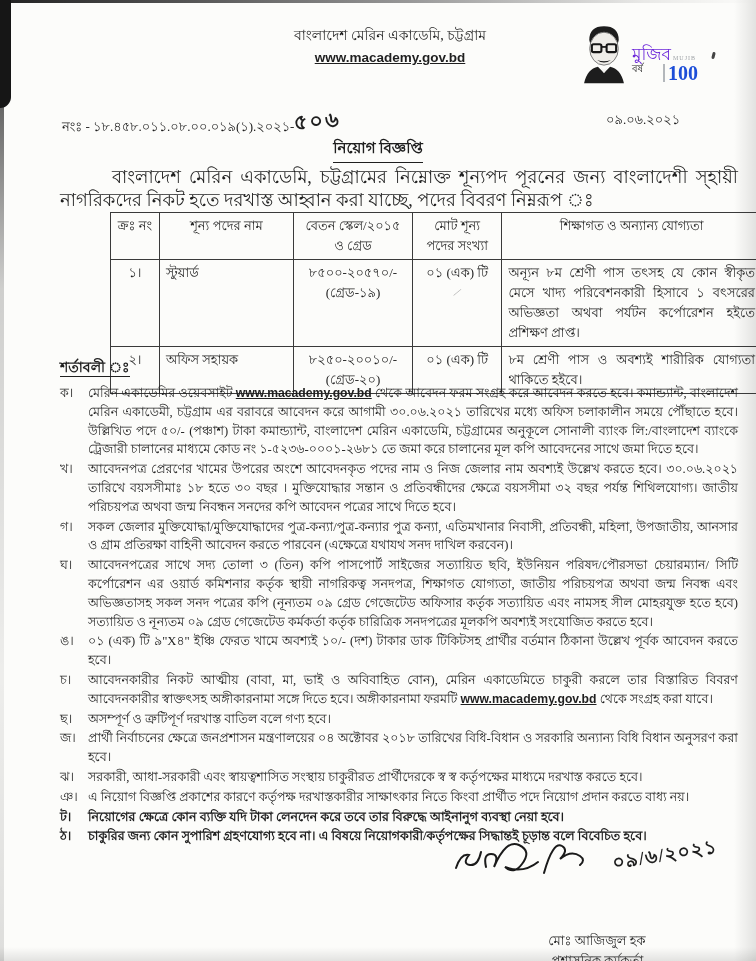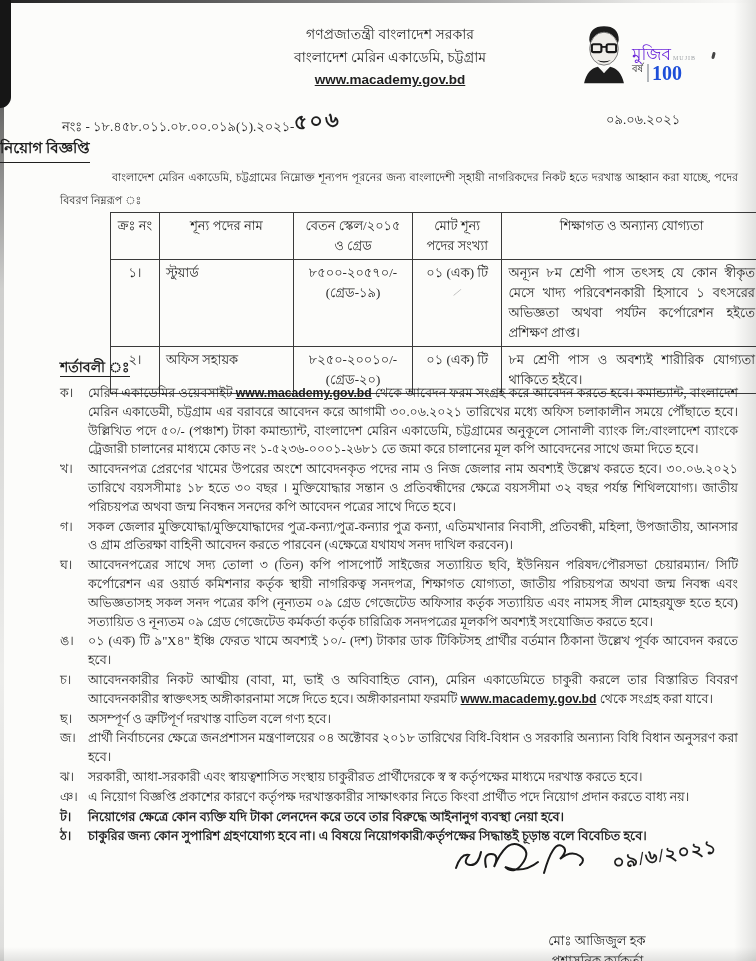--- a/index.html
+++ b/index.html
@@ -29,36 +29,36 @@
   .header{position:absolute;top:24px;left:120px;width:540px;text-align:center;line-height:22px;font-size:14px;}
   .header .org{margin-top:1px;}
   .header .site{font-weight:bold;text-decoration:underline;font-family:"Liberation Sans","DejaVu Sans",sans-serif;font-size:13.5px;}
 
   
   .logo{position:absolute;left:578px;top:22px;display:flex;align-items:flex-end;gap:2px;}
   .logo-text{display:flex;flex-direction:column;line-height:1;padding-bottom:6px;}
   .logo-text .r1{display:flex;align-items:flex-end;gap:2px;}
   .logo-text .mujib{font-weight:normal;font-size:17px;color:#6d28d9;}
   .logo-text .latin{font-size:6px;color:#9fa3a7;letter-spacing:1px;padding-bottom:2px;}
-  .logo-text .r2{display:flex;align-items:flex-start;gap:4px;margin-top:1px;}
+  .logo-text .r2{display:flex;align-items:flex-start;gap:20px;margin-top:1px;}
   .logo-text .borsho{font-size:10px;color:#1b1b1b;}
   .logo-text .num{font-size:20px;font-weight:bold;color:#1d4ed8;border-left:2px solid #b3b7bb;padding-left:3px;line-height:0.9;}
 
   
   .ref{position:absolute;left:62px;top:108px;font-size:13px;}
   .hand{font-family:"Liberation Serif",serif;font-weight:bold;}
   .ref .hand-no{display:inline-block;font-size:21px;letter-spacing:2px;transform:rotate(-4deg) translateY(-3px);}
   .doc-date{position:absolute;left:606px;top:110px;font-size:13px;}
 
   
-  .title-wrap{position:absolute;top:136px;left:0;width:100%;text-align:left;}
+  .title-wrap{position:absolute;top:136px;left:0;width:100%;text-align:center;}
   .title{display:inline-block;font-weight:bold;font-size:15px;border-bottom:1.5px solid #1f1f1f;padding-bottom:1px;}
 
   
-  .intro{position:absolute;top:166px;left:60px;width:678px;font-size:11px;line-height:23px;text-align:justify;text-indent:52px;}
+  .intro{position:absolute;top:166px;left:60px;width:678px;font-size:18px;line-height:23px;text-align:justify;text-indent:52px;}
 
   
   table.vac{position:absolute;top:212px;left:110px;width:652px;border-collapse:collapse;font-size:13px;}
   table.vac td,table.vac th{border:1px solid #3a3a3a;padding:3px 6px;vertical-align:top;line-height:20px;font-weight:normal;}
   table.vac th{text-align:center;vertical-align:top;}
   .c-center{text-align:center;}
   .c-just{text-align:justify;}
   .tick{color:#9a9a9a;font-size:10px;display:block;transform:rotate(10deg);}
 
   
@@ -84,21 +84,20 @@
 <div class="page">
 
   <div class="scan-top"></div>
   <div class="scan-left-line"></div>
   <div class="scan-left-corner"></div>
   <div class="scan-right"></div>
   <div class="scan-bottom"></div>
   <div class="speck"></div>
 
   <div class="header">
-    <div>গণপ্রজাতন্ত্রী বাংলাদেশ সরকার</div>
     <div class="org">বাংলাদেশ মেরিন একাডেমি, চট্টগ্রাম</div>
     <div class="site">www.macademy.gov.bd</div>
   </div>
 
   <div class="logo">
     <span>
       <svg width="52" height="62" viewBox="0 0 60 70">
         <path d="M13 20 Q13 4 30 4 Q47 4 47 20 L45 28 Q45 12 30 12 Q15 12 15 28 Z" fill="#1d1d1d"></path>
         <ellipse cx="30" cy="30" rx="16.5" ry="19" fill="#efede9" stroke="#6a6a6a" stroke-width="1"></ellipse>
         <rect x="16" y="25" width="11" height="9" rx="2" fill="none" stroke="#161616" stroke-width="2.4"></rect>

